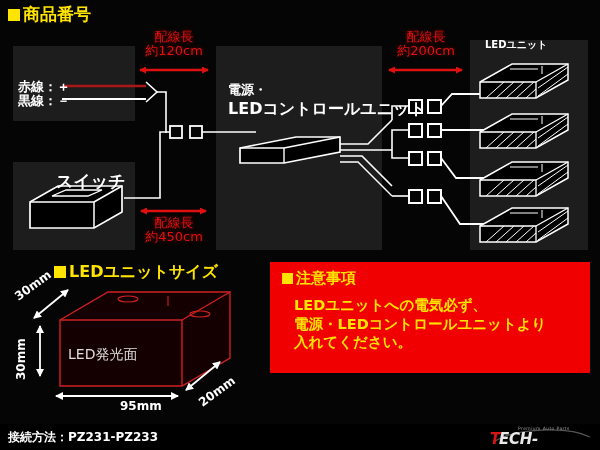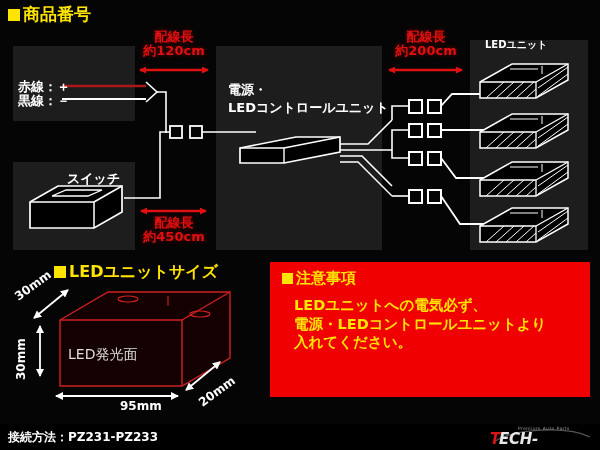--- a/index.html
+++ b/index.html
@@ -13,29 +13,29 @@
   
   .section-head{position:absolute;color:#ffe400;font-weight:bold;
       font-size:17px;letter-spacing:0px;white-space:nowrap;line-height:1;}
   .sq{display:inline-block;width:12px;height:12px;background:#ffe400;
       margin-right:3px;vertical-align:-1px;}
 
   
   .wlabel{position:absolute;color:#fff;font-weight:bold;white-space:nowrap;}
 
   
-  .rlabel{position:absolute;color:#e01010;font-weight:bold;text-align:center;
+  .rlabel{position:absolute;color:#e01010;font-weight:normal;text-align:center;
       white-space:nowrap;line-height:1.05;text-shadow:0 0 4px #7a0000;}
 
   
   svg.layer{position:absolute;left:0;top:0;width:600px;height:450px;
       pointer-events:none;overflow:visible;}
 
   
-  #caution{position:absolute;left:270px;top:262px;width:320px;height:135px;
+  #caution{position:absolute;left:270px;top:262px;width:320px;height:111px;
       background:#f00000;}
   #caution .chead{position:absolute;left:12px;top:9px;color:#ffe400;
       font-weight:bold;font-size:15px;white-space:nowrap;line-height:1;}
   #caution .chead .sq{width:11px;height:11px;}
   #caution .cbody{position:absolute;left:24px;top:34px;color:#ffe400;
       font-weight:bold;font-size:14.5px;line-height:1.28;white-space:nowrap;}
 
   
   #footer{position:absolute;left:0;top:424px;width:600px;height:26px;background:#000;}
   #prodno{position:absolute;left:8px;top:429px;color:#fff;font-weight:bold;font-size:12px;
@@ -236,23 +236,23 @@
 
       <line x1="40" y1="326" x2="40" y2="376" stroke="#ffffff" stroke-width="1.8" marker-start="url(#warrL)" marker-end="url(#warrR)"></line>
       <line x1="34" y1="318" x2="68" y2="290" stroke="#ffffff" stroke-width="1.8" marker-start="url(#warrL)" marker-end="url(#warrR)"></line>
       <line x1="56" y1="396" x2="178" y2="396" stroke="#ffffff" stroke-width="1.8" marker-start="url(#warrL)" marker-end="url(#warrR)"></line>
       <line x1="186" y1="390" x2="220" y2="362" stroke="#ffffff" stroke-width="1.8" marker-start="url(#warrL)" marker-end="url(#warrR)"></line>
     </g>
   </svg>
 
   <div class="wlabel" style="left:18px;top:78px;font-size:13px;">赤線：＋</div>
   <div class="wlabel" style="left:18px;top:92px;font-size:13px;">黒線：－</div>
-  <div class="wlabel" style="left:67px;top:170px;font-size:13px;">スイッチ</div>
+  <div class="wlabel" style="left:56px;top:170px;font-size:17px;">スイッチ</div>
   <div class="wlabel" style="left:228px;top:81px;font-size:13px;">電源・</div>
-  <div class="wlabel" style="left:228px;top:99px;font-size:13px;">LEDコントロールユニット</div>
+  <div class="wlabel" style="left:228px;top:99px;font-size:16px;">LEDコントロールユニット</div>
   <div class="wlabel" style="left:485px;top:38px;font-size:10px;">LEDユニット</div>
 
   <div class="rlabel" style="left:138px;top:30px;width:72px;font-size:13px;">
     <div>配線長</div>
     <div>約120cm</div>
   </div>
 
   <div class="rlabel" style="left:388px;top:30px;width:76px;font-size:13px;">
     <div>配線長</div>
     <div>約200cm</div>

